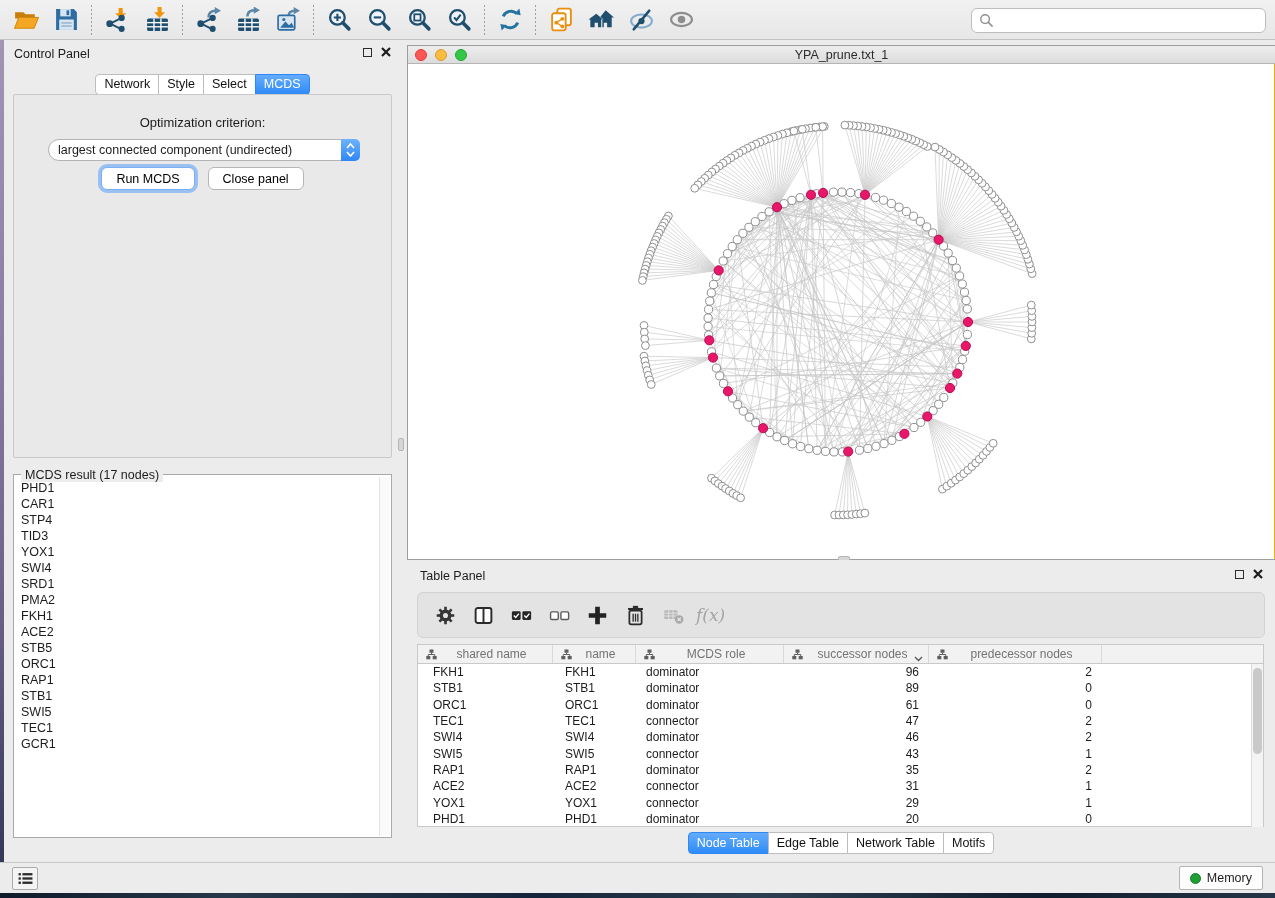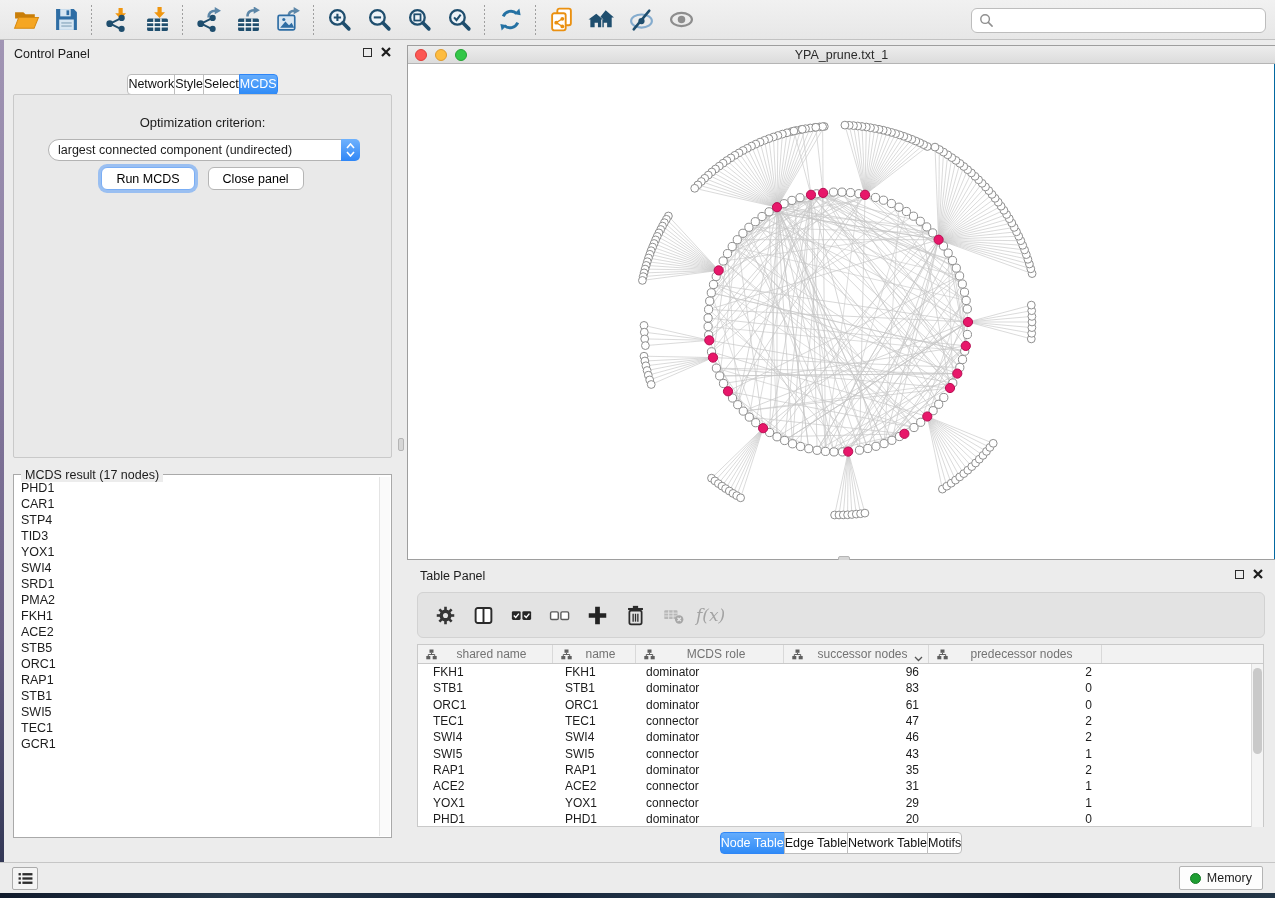--- a/index.html
+++ b/index.html
@@ -37,21 +37,21 @@
 
   
   .control-panel { position:absolute; left:4px; top:40px; width:397px; height:822px; background:#ececec; }
   .panel-title-row { position:absolute; left:0; top:0; width:100%; height:26px; }
   .panel-title { position:absolute; left:10px; top:7px; font-size:12.5px; color:#1a1a1a; }
   .win-icons { position:absolute; right:10px; top:7px; display:flex; gap:9px; align-items:center; }
   .float-ic { width:9px; height:9px; border:1.4px solid #2c2c2c; display:inline-block; }
   .close-ic svg { width:10px; height:10px; display:block; }
 
   .cp-tabs { position:absolute; left:0; top:34px; width:100%; display:flex; justify-content:center; }
-  .seg { height:21px; line-height:19px; padding:0 0; font-size:12.5px; background:#fff;
+  .seg { height:21px; line-height:19px; padding:0 8px; font-size:12.5px; background:#fff;
     border:1px solid #bdbdbd; margin-left:-1px; color:#111; }
   .seg:first-child { border-radius:4px 0 0 4px; margin-left:0; }
   .seg:last-child { border-radius:0 4px 4px 0; }
   .seg.active { background:linear-gradient(#64acfc,#2f8bf7); border-color:#2f86f6; color:#fff; }
 
   .cp-card { position:absolute; left:9px; top:54px; width:379px; height:364px; background:#e9e9e9;
     border:1px solid #c9c9c9; border-radius:2px; }
   .crit-label { position:absolute; left:0; top:20px; width:100%; text-align:center; font-size:13px; }
   .combo { position:absolute; left:34px; top:44px; width:312px; height:22px; background:#fff;
     border:1px solid #b3b3b3; border-radius:11px; display:flex; align-items:center; }
@@ -68,21 +68,21 @@
   .mcds-fieldset { position:absolute; left:9px; top:428px; width:379px; height:370px; }
   .fs-border { position:absolute; inset:6px 0 0 0; border:1px solid #a9a9a9; background:#fff; }
   .fs-legend { position:absolute; left:8px; top:0; background:#ececec; padding:0 4px; font-size:12.5px; }
   .mcds-list { position:absolute; left:2px; top:9px; right:13px; bottom:2px; overflow:hidden;
     font-size:12.5px; line-height:16px; padding:3px 0 0 6px; background:#fff; }
   .mcds-scroll { position:absolute; right:2px; top:9px; width:11px; bottom:2px; background:#fafafa;
     border-left:1px solid #e4e4e4; }
 
   
   .network-window { position:absolute; left:407px; top:45px; width:868px; height:515px;
-    background:#0369a1; border:1px solid #9e9e9e; border-right:none; }
+    background:#eab308; border:1px solid #9e9e9e; border-right:none; }
   .nw-titlebar { position:absolute; left:0; top:0; width:100%; height:18px;
     background:linear-gradient(#ededed,#dcdcdc); border-bottom:1px solid #b5b5b5; }
   .traffic { position:absolute; left:7px; top:3px; display:flex; gap:8px; }
   .light { width:12px; height:12px; border-radius:50%; }
   .light.red { background:#fc5753; border:1px solid #df3e39; }
   .light.yellow { background:#fdbc40; border:1px solid #de9b2d; }
   .light.green { background:#33c748; border:1px solid #24a334; }
   .nw-title { position:absolute; left:0; top:2px; width:100%; text-align:center; font-size:12.5px; color:#2b2b2b; }
   .nw-canvas { position:absolute; left:0; top:18px; width:866px; height:495px; background:#fff; }
   .nw-canvas svg { display:block; width:866px; height:495px; }
@@ -1147,21 +1147,21 @@
           <div class="td" style="width: 135px; text-align: left; padding-left: 15px;">FKH1</div>
           <div class="td" style="width: 83px; text-align: left; padding-left: 12px;">FKH1</div>
           <div class="td" style="width: 148px; text-align: left; padding-left: 10px;">dominator</div>
           <div class="td" style="width: 145px; text-align: right; padding-right: 10px;">96</div>
           <div class="td" style="width: 173px; text-align: right; padding-right: 10px;">2</div>
         </div>
         <div class="tr">
           <div class="td" style="width: 135px; text-align: left; padding-left: 15px;">STB1</div>
           <div class="td" style="width: 83px; text-align: left; padding-left: 12px;">STB1</div>
           <div class="td" style="width: 148px; text-align: left; padding-left: 10px;">dominator</div>
-          <div class="td" style="width: 145px; text-align: right; padding-right: 10px;">83</div>
+          <div class="td" style="width: 145px; text-align: right; padding-right: 10px;">89</div>
           <div class="td" style="width: 173px; text-align: right; padding-right: 10px;">0</div>
         </div>
         <div class="tr">
           <div class="td" style="width: 135px; text-align: left; padding-left: 15px;">ORC1</div>
           <div class="td" style="width: 83px; text-align: left; padding-left: 12px;">ORC1</div>
           <div class="td" style="width: 148px; text-align: left; padding-left: 10px;">dominator</div>
           <div class="td" style="width: 145px; text-align: right; padding-right: 10px;">61</div>
           <div class="td" style="width: 173px; text-align: right; padding-right: 10px;">0</div>
         </div>
         <div class="tr">

